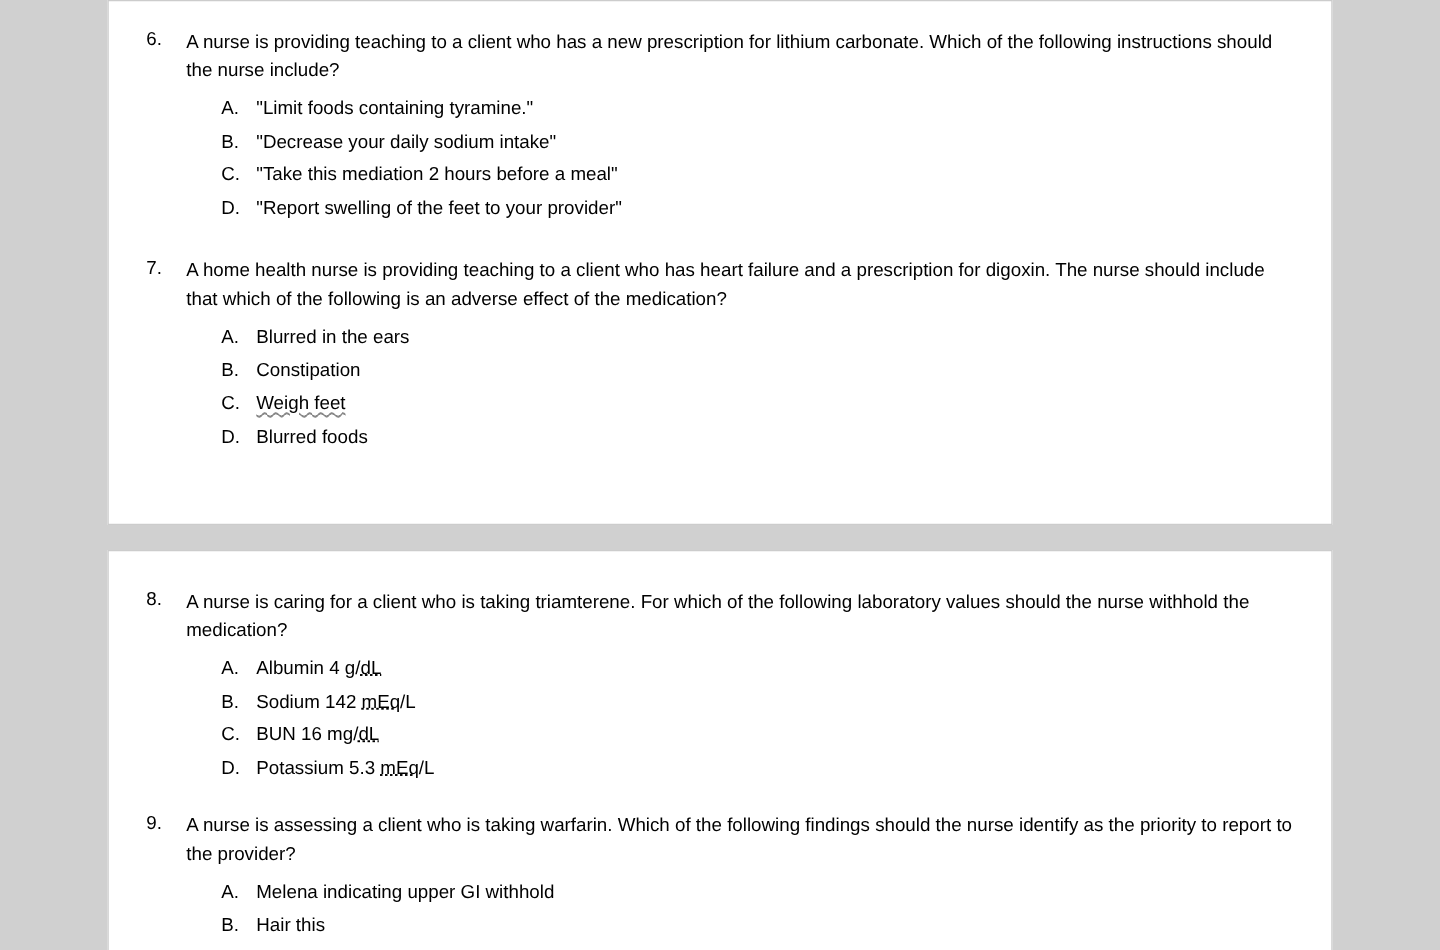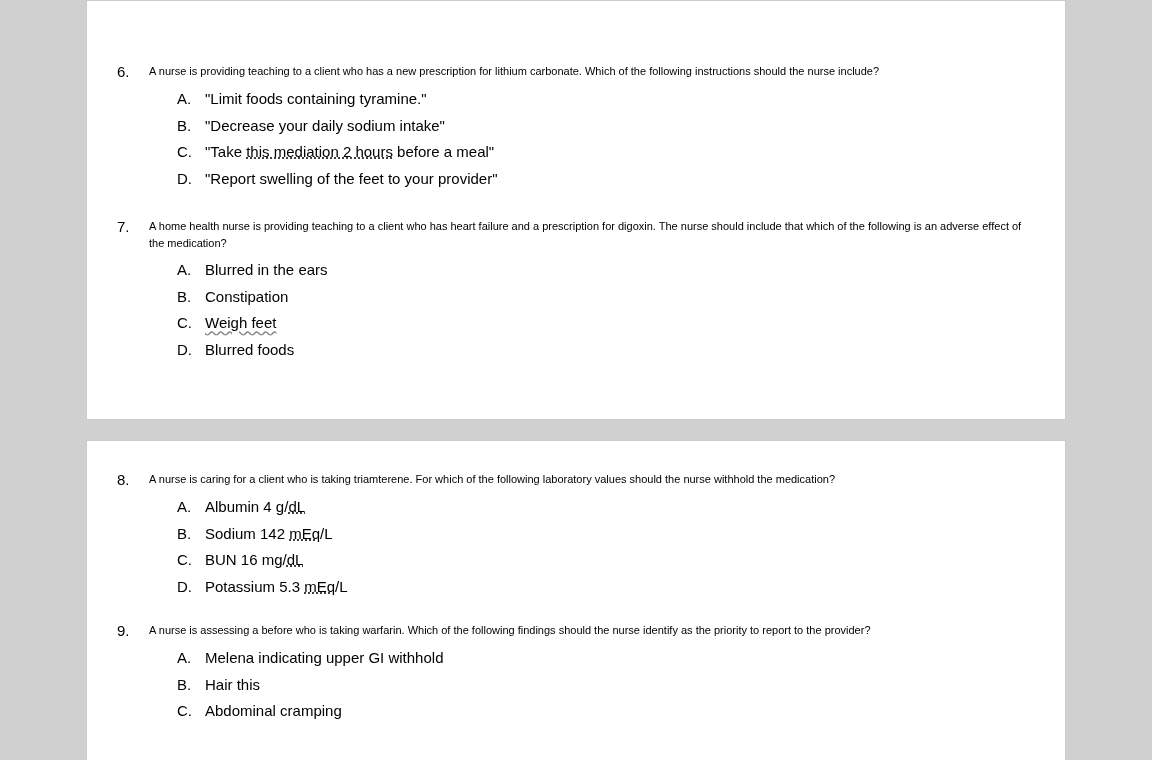--- a/index.html
+++ b/index.html
@@ -21,21 +21,21 @@
       display: flex;
       margin-bottom: 8px;
     }
     .question-number {
       min-width: 32px;
       font-size: 15px;
       color: #000;
     }
     .question-text {
       flex: 1;
-      font-size: 11px;
+      font-size: 15px;
       color: #000;
       line-height: 1.5;
     }
     .answer-list {
       margin-left: 60px;
       list-style: none;
     }
     .answer-item {
       display: flex;
       margin-bottom: 4px;
@@ -65,21 +65,21 @@
       <li class="answer-item">
         <span class="answer-letter">A.</span>
         <span class="answer-text">"Limit foods containing tyramine."</span>
       </li>
       <li class="answer-item">
         <span class="answer-letter">B.</span>
         <span class="answer-text">"Decrease your daily sodium intake"</span>
       </li>
       <li class="answer-item">
         <span class="answer-letter">C.</span>
-        <span class="answer-text">"Take <span style="text-decoration: underline; text-decoration-style: dotted;">this mediation 2 hours</span> before a meal"</span>
+        <span class="answer-text">"Take <span style="text-decoration-style: dotted;">this mediation 2 hours</span> before a meal"</span>
       </li>
       <li class="answer-item">
         <span class="answer-letter">D.</span>
         <span class="answer-text">"Report swelling of the feet to your provider"</span>
       </li>
     </ul>
   </div>
 
   <div class="question-block">
     <div class="question-row">
@@ -132,21 +132,21 @@
       <li class="answer-item">
         <span class="answer-letter">D.</span>
         <span class="answer-text">Potassium 5.3 <span style="text-decoration: underline; text-decoration-style: dotted;">mEq</span>/L</span>
       </li>
     </ul>
   </div>
 
   <div class="question-block">
     <div class="question-row">
       <span class="question-number">9.</span>
-      <span class="question-text">A nurse is assessing a before who is taking warfarin. Which of the following findings should the nurse identify as the priority to report to the provider?</span>
+      <span class="question-text">A nurse is assessing a client who is taking warfarin. Which of the following findings should the nurse identify as the priority to report to the provider?</span>
     </div>
     <ul class="answer-list">
       <li class="answer-item">
         <span class="answer-letter">A.</span>
         <span class="answer-text">Melena indicating upper GI withhold</span>
       </li>
       <li class="answer-item">
         <span class="answer-letter">B.</span>
         <span class="answer-text">Hair this</span>
       </li>

